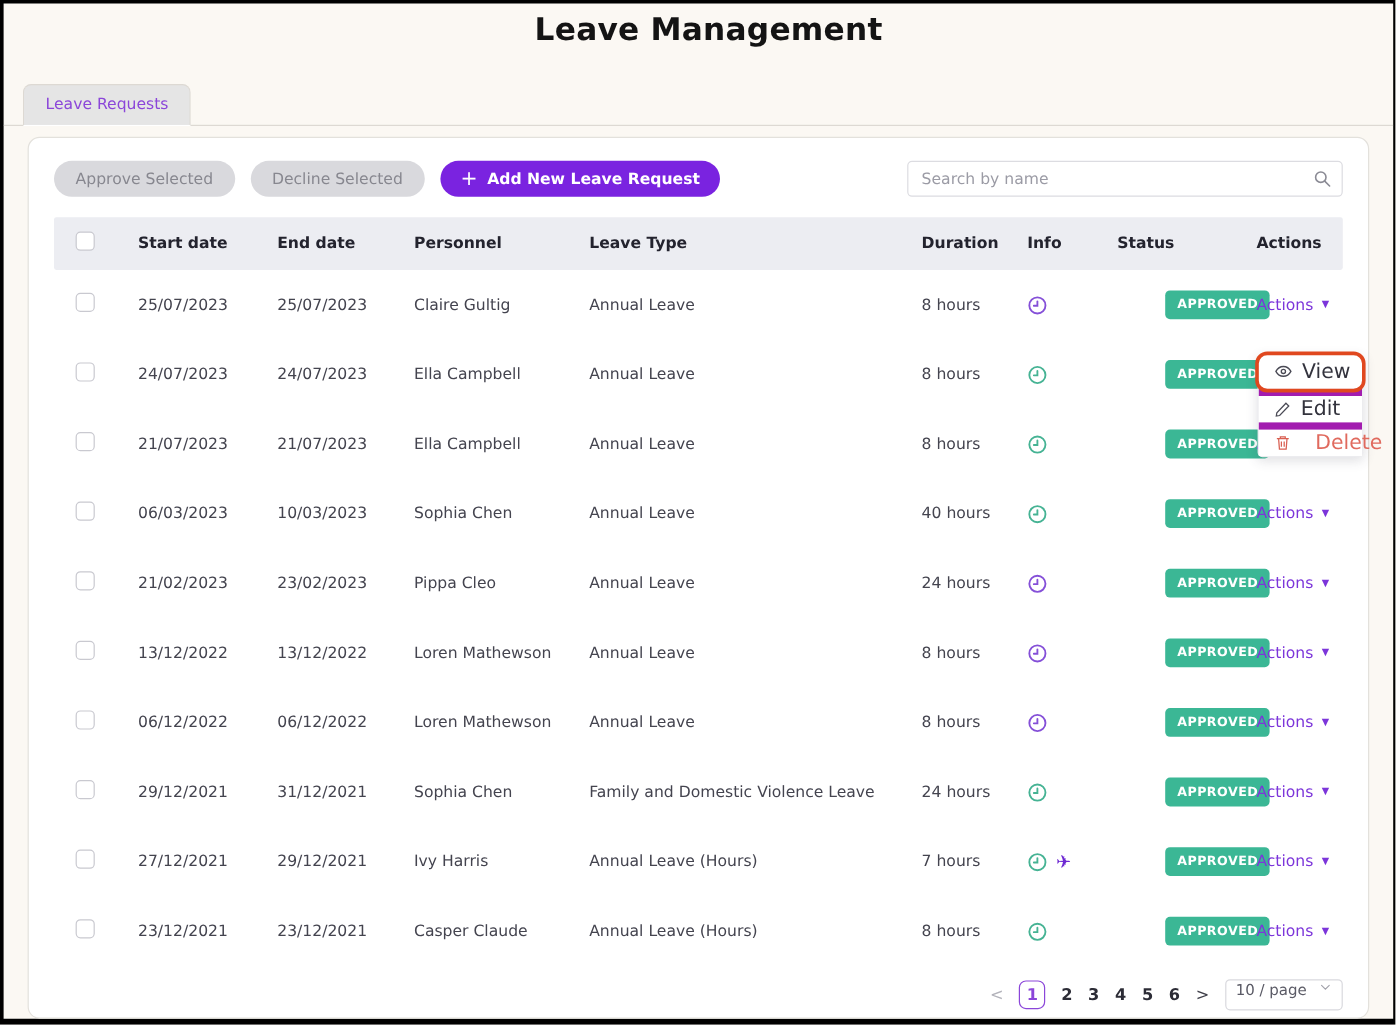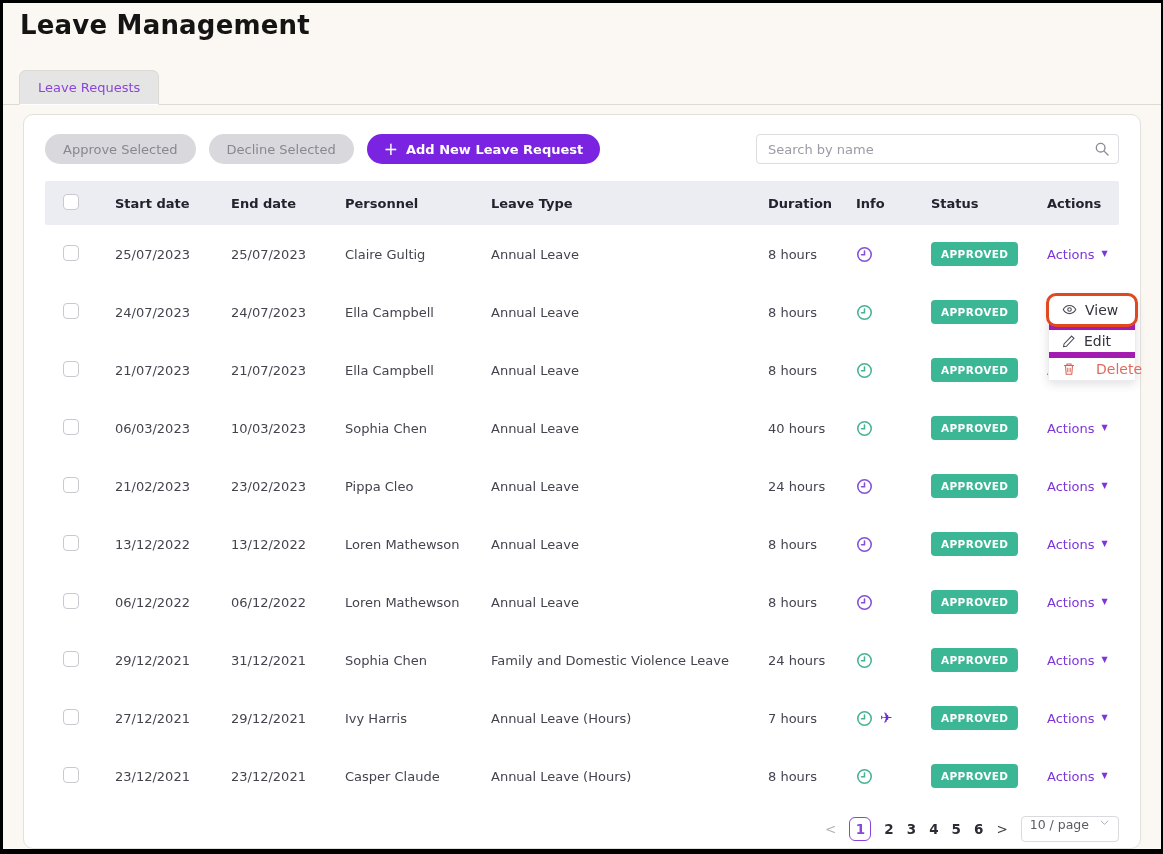--- a/index.html
+++ b/index.html
@@ -7,21 +7,21 @@
 
   .screen {
     width: 1163px; height: 854px;
     border: solid #000; border-width: 3px 2px 5px 3px;
     background: #fbf8f3;
     position: relative; overflow: hidden;
   }
 
   
   .page-header { padding: 7px 0 0 17px; }
-  .page-title { font-size: 26px; font-weight: 700; color: #141414; letter-spacing: .2px; }
+  .page-title { font-size: 26px; font-weight: 700; color: #141414; letter-spacing: .2px; text-align: center; }
 
   
   .tabs { display: flex; padding-left: 16px; border-bottom: 1px solid #ddd9d3; margin-top: 30px; }
   .tab {
     background: #e5e5e5; border: 1px solid #ddd9d3; border-bottom: 1px solid #fff;
     border-radius: 7px 7px 0 0; padding: 9px 18px 9px; font-size: 13px;
     color: #8b46d9; margin-bottom: -1px; cursor: pointer;
   }
 
   
@@ -58,35 +58,35 @@
     display: inline-block; width: 16px; height: 16px; border: 1.5px solid #c9c9d0;
     border-radius: 4px; background: #fff; cursor: pointer;
   }
   .cell-info { display: flex; align-items: center; gap: 7px; }
   .clock { display: flex; }
   .clock-purple { color: #8550d8; }
   .clock-teal { color: #46b394; }
   .plane { color: #6d28d2; font-size: 15px; line-height: 1; }
   .badge {
     display: inline-block; background: #3bb795; color: #fff; font-size: 10.5px;
-    font-weight: 700; letter-spacing: .4px; padding: 6px 10px; border-radius: 4px;
+    font-weight: 700; letter-spacing: .4px; padding: 6px 10px; border-radius: 4px; margin-left: 40px;
   }
   .cell-actions { position: relative; }
   .actions-link { display: inline-flex; align-items: center; gap: 7px; color: #7c35da; cursor: pointer; }
   .caret { font-size: 8px; line-height: 1; }
 
   
   .dropdown {
     position: absolute; top: 48px; left: 1px; width: 88px; background: #fff;
     border: 1px solid #ececef; border-radius: 4px;
     box-shadow: 0 3px 10px rgba(60,60,80,.16); z-index: 30;
   }
   .menu-item {
     height: 28px; display: flex; align-items: center; gap: 8px; padding-left: 13px;
-    font-size: 14px; color: #33333d; background: #fff; cursor: pointer; position: relative;
+    font-size: 17px; color: #33333d; background: #fff; cursor: pointer; position: relative;
   }
   .menu-item + .menu-item { border-top: 6px solid #a21caf; }
   .menu-item.highlighted { outline: 3px solid #e0481f; border-radius: 7px; z-index: 2; }
   .menu-item .mi-icon { display: flex; color: #4a4a55; }
   .menu-item.danger { color: #e06a5e; gap: 20px; }
   .menu-item.danger .mi-icon { color: #d95f52; }
 
   
   .pagination {
     margin-top: 11px; display: flex; justify-content: flex-end; align-items: center;

